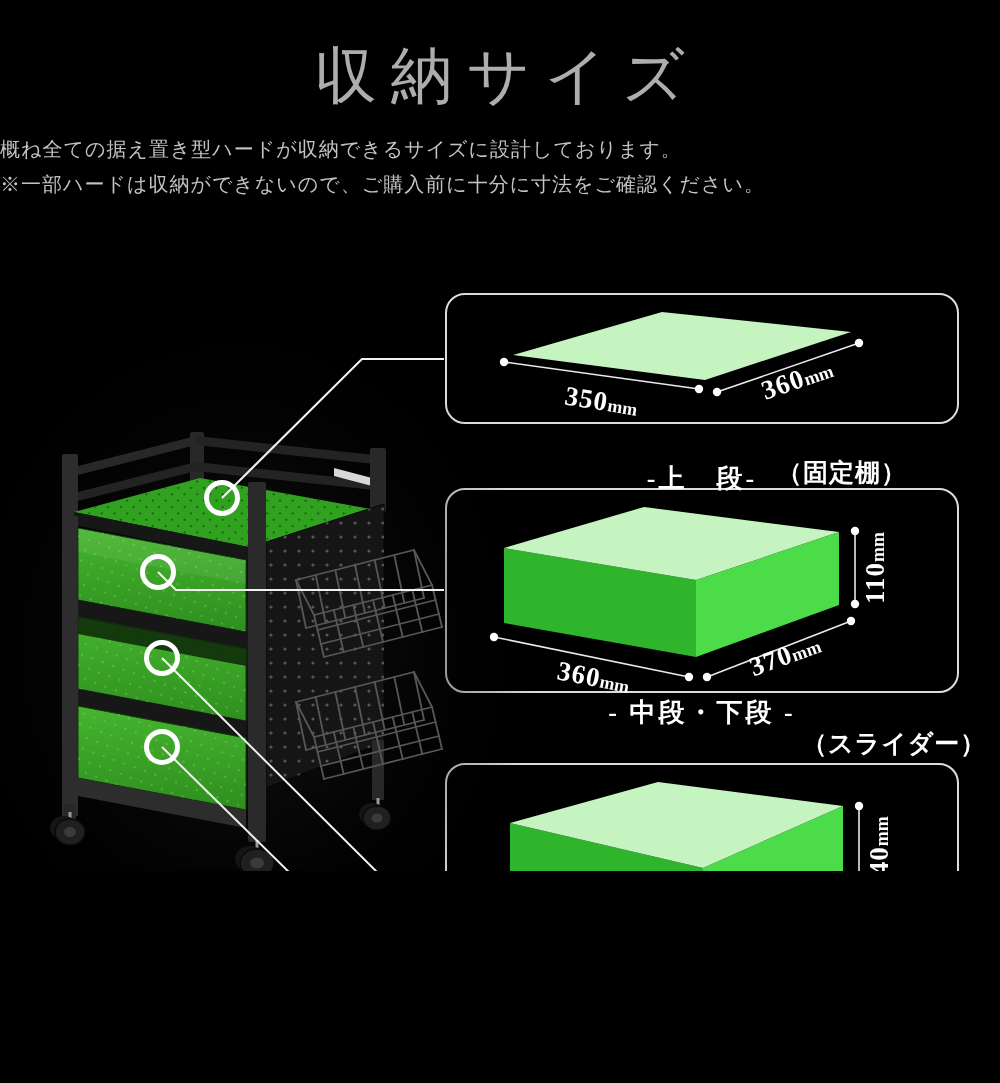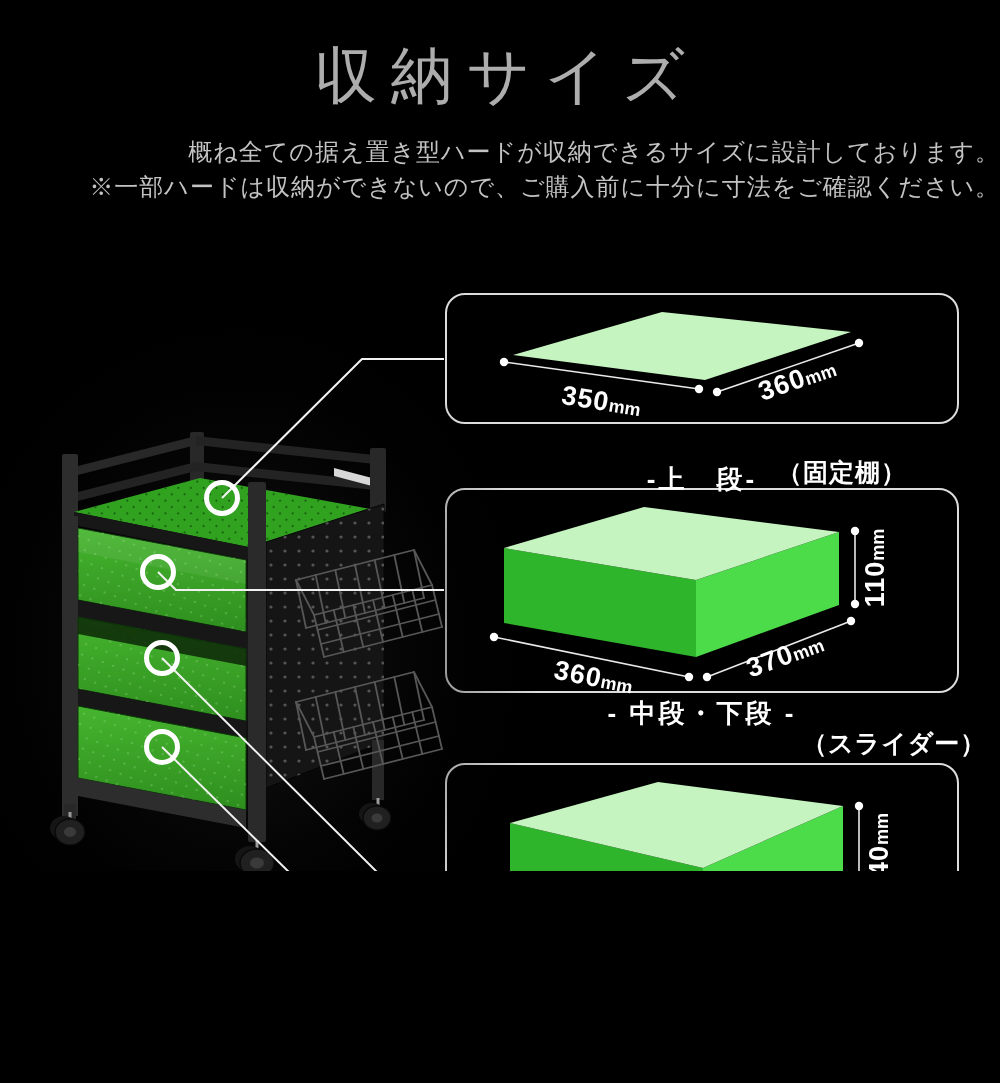--- a/index.html
+++ b/index.html
@@ -1,21 +1,21 @@
 <!DOCTYPE html>
 <html style="--bg: #000000; --title_color: #adadad; --desc_color: #c3c3c3; --panel_border: #dcdcdc; --label_color: #ffffff; --line_color: #f2f2f2; --dim_color: #ffffff; --pale_green: #c6f4c0; --box_left_green: #2eb52b; --box_right_green: #4cdb49; --board_green: #31a120; --drawer_light: #46b52f; --drawer_dark: #2e8e1e;"><head>
 <meta charset="utf-8">
 <style>
   html,body{margin:0;padding:0;background:#000;}
   .stage{position:relative;width:1000px;height:871px;background:var(--bg,#000);
-    font-family:Liberation Sans, sans-serif;overflow:hidden;}
+    font-family:Liberation Serif, serif;overflow:hidden;}
   .page-title{position:absolute;top:34px;left:0;width:100%;margin:0;text-align:center;
     font-size:62px;font-weight:300;letter-spacing:14px;padding-left:14px;box-sizing:border-box;
     color:var(--title_color,#adadad);}
-  .desc{position:absolute;left:0;width:100%;margin:0;text-align:right;font-size:24px;
+  .desc{position:absolute;left:0;width:100%;margin:0;text-align:left;font-size:20px;
     letter-spacing:1px;color:var(--desc_color,#c3c3c3);}
   .d1{top:136px;} .d2{top:171px;}
   .panel{position:absolute;border:2px solid var(--panel_border,#dcdcdc);border-radius:20px;
     box-sizing:border-box;background:transparent;}
   .p1{left:445px;top:293px;width:514px;height:131px;}
   .p2{left:445px;top:488px;width:514px;height:205px;}
   .p3{left:445px;top:763px;width:514px;height:231px;}
   .plabel{position:absolute;left:445px;width:514px;text-align:center;
     color:var(--label_color,#fff);font-size:26px;font-weight:700;letter-spacing:3px;line-height:30px;}
   .l1{top:249px;} .l2{top:464px;} .l3{top:698px;}

